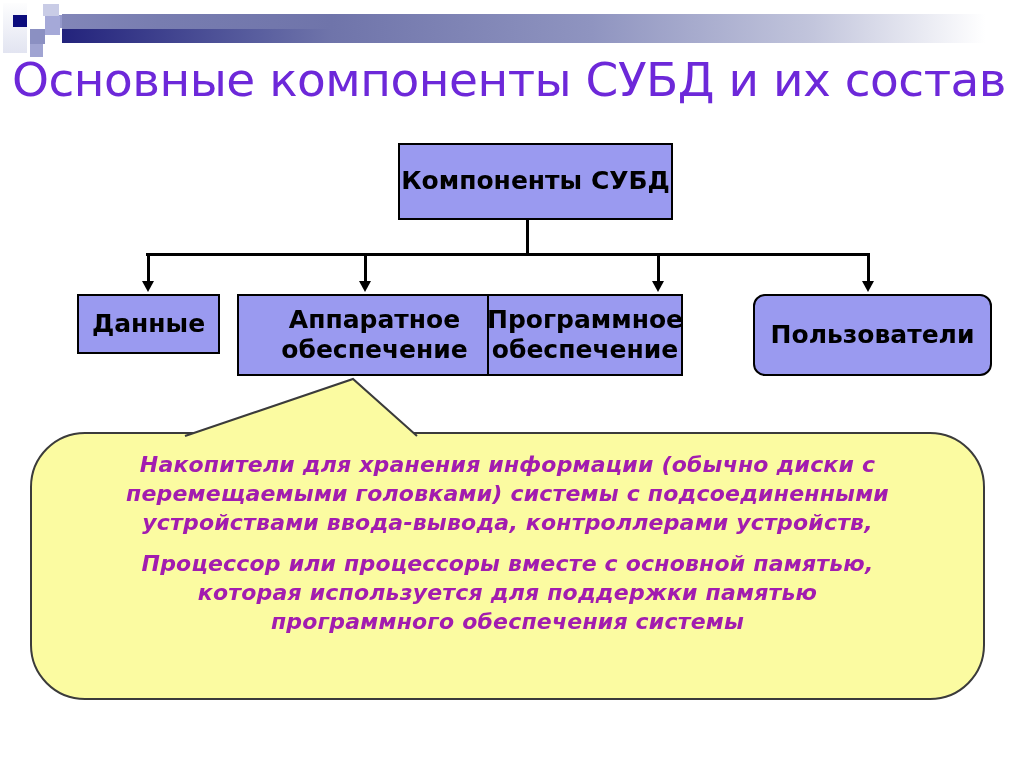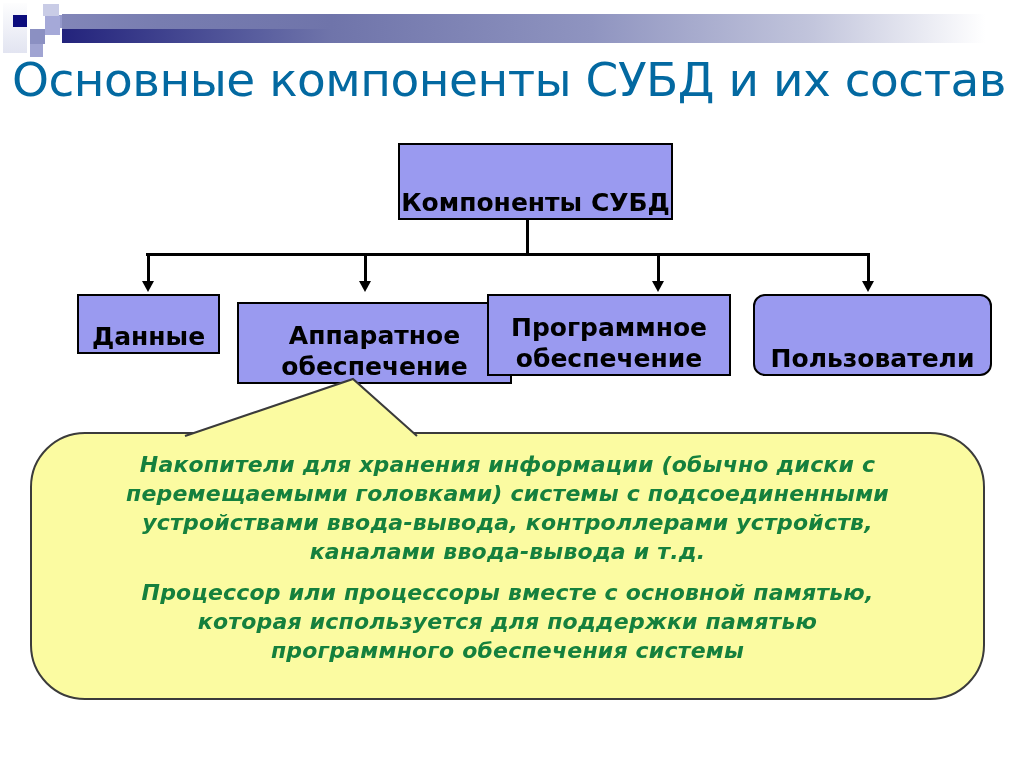--- a/index.html
+++ b/index.html
@@ -24,35 +24,35 @@
     background:linear-gradient(90deg,#8286b8 0%,#787db0 10%,#6f74aa 28%,#8f94c0 55%,#c2c5dc 78%,#ffffff 96%);
   }
   .banner-bottom{
     position:absolute;left:62px;top:29px;width:962px;height:14px;
     background:linear-gradient(90deg,#23237c 0%,#585d9e 20%,#6f74aa 28%,#8f94c0 55%,#c2c5dc 78%,#ffffff 96%);
   }
   
   .title{
     position:absolute;left:12px;top:54px;width:1004px;
     font-size:47px;line-height:1.1;font-weight:400;
-    color:#0369a1;letter-spacing:-0.5px;white-space:nowrap;
+    color:#6d28d9;letter-spacing:-0.5px;white-space:nowrap;
   }
   
   .node{
     position:absolute;
     background:#9a9af0;border:2px solid #000000;
-    display:flex;align-items:flex-end;justify-content:center;
+    display:flex;align-items:center;justify-content:center;
     text-align:center;font-weight:bold;color:#000;
     font-size:25px;line-height:1.22;
     box-sizing:border-box;
   }
   .node-root{left:398px;top:143px;width:275px;height:77px;}
   .node-1{left:77px; top:294px;width:143px;height:60px;}
-  .node-2{left:237px;top:294px;width:275px;height:82px;margin-top:8px;}
-  .node-3{left:487px;top:294px;width:244px;height:82px;}
+  .node-2{left:237px;top:294px;width:275px;height:82px;}
+  .node-3{left:487px;top:294px;width:196px;height:82px;}
   .node-4{left:753px;top:294px;width:239px;height:82px;border-radius:12px;}
   
   .line{position:absolute;background:#000;}
   .stem{left:526px;top:220px;width:3px;height:33px;}
   .crossbar{left:146px;top:253px;width:724px;height:3px;}
   .drop{top:253px;width:3px;height:30px;}
   .drop-1{left:147px;}
   .drop-2{left:364px;}
   .drop-3{left:657px;}
   .drop-4{left:867px;}
@@ -67,21 +67,21 @@
   .ah-4{left:862px;}
   
   .callout{
     position:absolute;left:30px;top:432px;width:955px;height:268px;
     background:#fbfba1;border:2px solid #3b3b3b;border-radius:55px;
     box-sizing:border-box;
   }
   .callout-tail{position:absolute;left:150px;top:374px;width:300px;height:64px;}
   .callout-text{
     position:absolute;left:45px;top:450px;width:925px;
-    text-align:center;color:#15803d;
+    text-align:center;color:#a21caf;
     font-weight:bold;font-style:italic;
     font-size:22px;line-height:29px;letter-spacing:0.2px;
   }
   .callout-text .para{margin:0 0 12px 0;}
   .callout-text .cline{white-space:nowrap;}
 </style>
 </head>
 <body>
 
 <div class="slide">
@@ -131,21 +131,20 @@
   <svg class="callout-tail" viewBox="0 0 300 64" xmlns="http://www.w3.org/2000/svg">
     <polygon points="35,62 203,5 267,62" fill="#fbfba1" stroke="none"></polygon>
     <polyline points="35,62 203,5 267,62" fill="none" stroke="#3b3b3b" stroke-width="2"></polyline>
   </svg>
 
   <div class="callout-text">
     <div class="para">
       <div class="cline">Накопители для хранения информации (обычно диски с</div>
       <div class="cline">перемещаемыми головками) системы с подсоединенными</div>
       <div class="cline">устройствами ввода-вывода, контроллерами устройств,</div>
-      <div class="cline">каналами ввода-вывода и т.д.</div>
     </div>
     <div class="para">
       <div class="cline">Процессор или процессоры вместе с основной памятью,</div>
       <div class="cline">которая используется для поддержки памятью</div>
       <div class="cline">программного обеспечения системы</div>
     </div>
   </div>
 
 </div>
 

